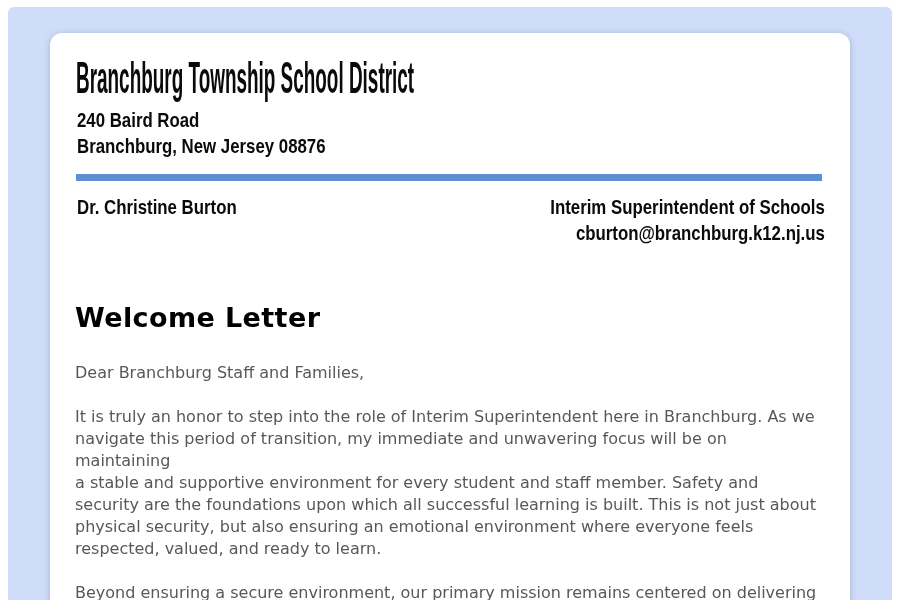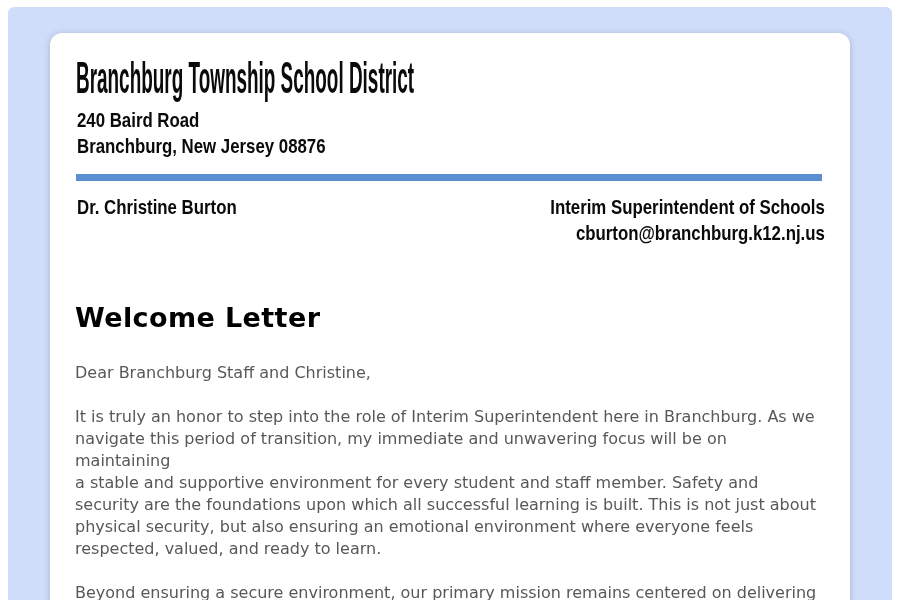--- a/index.html
+++ b/index.html
@@ -117,21 +117,21 @@
       <div class="lh-cond lh-right">
         <div>Interim Superintendent of Schools</div>
         <div>cburton@branchburg.k12.nj.us</div>
       </div>
     </div>
   </div>
 
   <div class="letter-body">
     <h2 class="letter-heading">Welcome Letter</h2>
 
-    <p>Dear Branchburg Staff and Christine,</p>
+    <p>Dear Branchburg Staff and Families,</p>
 
     <p>It is truly an honor to step into the role of Interim Superintendent here in Branchburg. As we
 navigate this period of transition, my immediate and unwavering focus will be on maintaining
 a stable and supportive environment for every student and staff member. Safety and
 security are the foundations upon which all successful learning is built. This is not just about
 physical security, but also ensuring an emotional environment where everyone feels
 respected, valued, and ready to learn.</p>
 
     <p>Beyond ensuring a secure environment, our primary mission remains centered on delivering
 a truly engaging and challenging learning environment for all students. This means</p>

